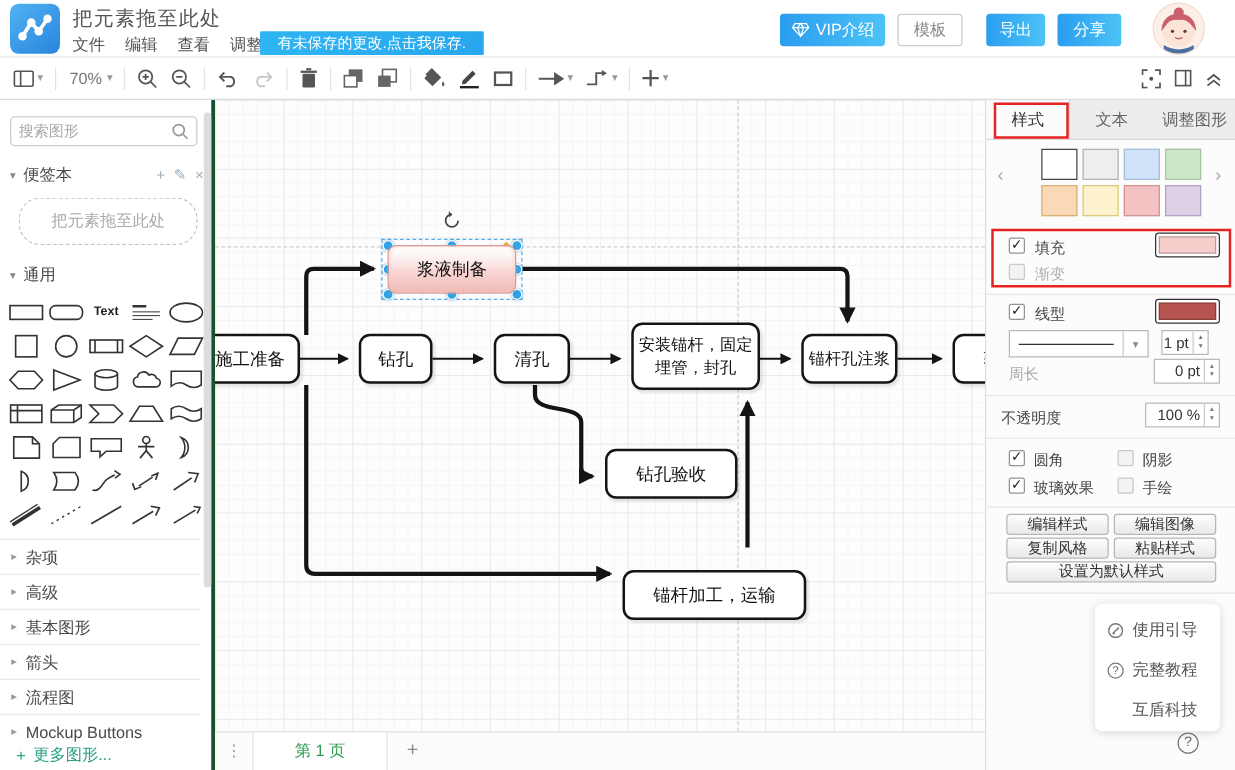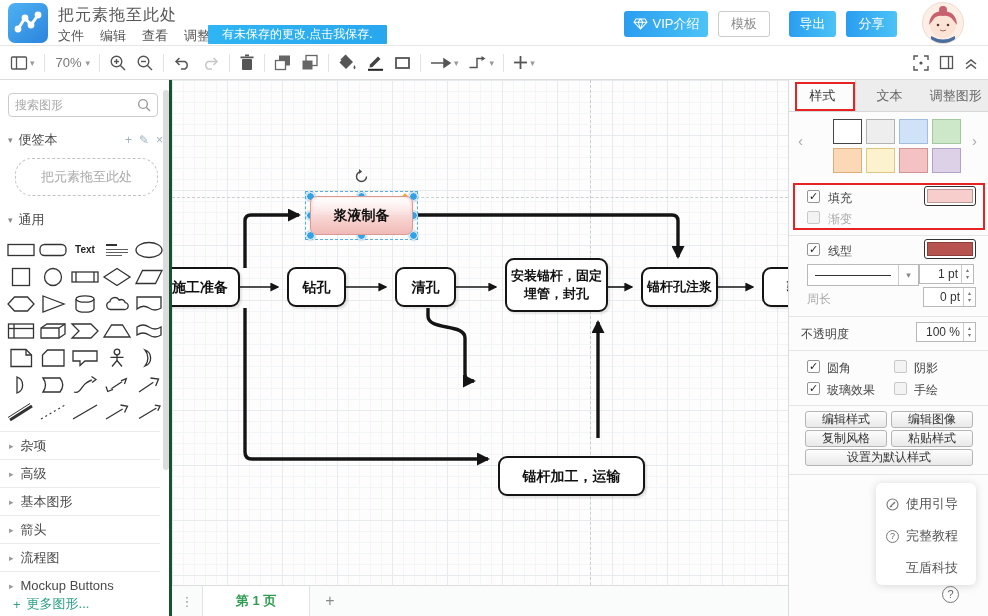--- a/index.html
+++ b/index.html
@@ -44,32 +44,32 @@
   
   .canvas{position:absolute;left:172px;top:80px;width:616px;height:505px;overflow:hidden;z-index:10;
     background-color:#fdfdfd;
     background-image:
       linear-gradient(#e7ebed 1px,transparent 1px),linear-gradient(90deg,#e7ebed 1px,transparent 1px),
       linear-gradient(#f3f5f6 1px,transparent 1px),linear-gradient(90deg,#f3f5f6 1px,transparent 1px);
     background-size:55px 55px,55px 55px,11px 11px,11px 11px}
   .pageline-h{position:absolute;left:0;top:117px;width:616px;border-top:1px dashed #c9ced1}
   .pageline-v{position:absolute;left:418px;top:0;height:505px;border-left:1px dashed #c9ced1}
   .edges{position:absolute;left:0;top:0;width:616px;height:505px}
-  .node{position:absolute;background:#fff;border:2px solid #141414;border-radius:9px;display:flex;align-items:center;justify-content:center;font-weight:bold;font-size:14px;color:#111;text-align:center;line-height:1.35;box-shadow:2px 2px 2px rgba(0,0,0,.10);padding:0 3px}
+  .node{position:absolute;background:#fff;border:2px solid #141414;border-radius:9px;display:flex;align-items:center;justify-content:center;font-weight:normal;font-size:14px;color:#111;text-align:center;line-height:1.35;box-shadow:2px 2px 2px rgba(0,0,0,.10);padding:0 3px}
   .node.sm{font-size:13px}
   .node.sel-node{background:linear-gradient(#fdedec 0%,#f8d8d6 50%,#f1bab6 100%);border:1px solid #d89a95;border-radius:7px;box-shadow:none}
   .node.sel-node::before{content:"";position:absolute;left:2px;right:2px;top:1px;height:45%;border-radius:6px 6px 2px 2px;background:linear-gradient(rgba(255,255,255,.85),rgba(255,255,255,.1))}
   .node.sel-node span{position:relative}
   .selrect{position:absolute;left:133px;top:111px;width:113px;height:49px;border:1px dashed #55aeea}
   .hdl{position:absolute;width:9px;height:9px;border-radius:50%;background:#31a2e6;border:1px solid #fff;box-shadow:0 0 2px rgba(30,120,180,.7)}
   .odia{position:absolute;left:229px;top:115px;width:8px;height:8px;background:#f5a623;transform:rotate(45deg)}
   
   .pbar{position:absolute;left:172px;top:585px;width:616px;height:31px;background:#fafbfb;border-top:1px solid #ddd;z-index:20;display:flex;align-items:center}
   .pdots{width:30px;text-align:center;color:#9a9a9a;font-size:13px;letter-spacing:0}
-  .ptab{width:108px;height:31px;background:#fff;border-left:1px solid #e2e2e2;border-right:1px solid #e2e2e2;display:flex;align-items:center;justify-content:center;color:#2e9c52;font-weight:bold;font-size:13px}
+  .ptab{width:108px;height:31px;background:#fff;border-left:1px solid #e2e2e2;border-right:1px solid #e2e2e2;display:flex;align-items:center;justify-content:center;color:#2e9c52;font-weight:normal;font-size:13px}
   .paddpg{width:40px;text-align:center;color:#8a8a8a;font-size:16px}
   
   .panel{position:absolute;left:788px;top:80px;width:200px;height:536px;background:#fcfcfc;border-left:1px solid #ddd;z-index:25;font-size:12px;color:#444}
   .ptabs{position:absolute;left:0;top:0;width:200px;height:32px;background:#ededed;border-bottom:1px solid #d8d8d8;display:flex}
   .ptab-i{flex:1;display:flex;align-items:center;justify-content:center;font-size:13px;color:#666}
   .ptab-i.active{background:#fcfcfc;color:#333;border-right:1px solid #d8d8d8}
   .red-annot{position:absolute;border:2px solid #e62222;pointer-events:none;z-index:5}
   .chev{position:absolute;color:#a9a9a9;font-size:15px}
   .sw{position:absolute;width:29px;height:25px;border:1px solid #bbb}
   .hr{position:absolute;left:0;width:200px;border-top:1px solid #e5e5e5}
@@ -537,20 +537,23 @@
       </div>
     <div class="node sm" style="left:333px;top:178px;width:103px;height:54px">
         <span>安装锚杆，固定埋管，封孔</span>
       </div>
     <div class="node sm" style="left:469px;top:187px;width:77px;height:40px">
         <span>锚杆孔注浆</span>
       </div>
     <div class="node" style="left:590px;top:187px;width:78px;height:40px">
         <span>验收</span>
       </div>
+    <div class="node" style="left:312px;top:279px;width:106px;height:40px">
+        <span>钻孔验收</span>
+      </div>
     <div class="node" style="left:326px;top:376px;width:147px;height:40px">
         <span>锚杆加工，运输</span>
       </div>
 
     <div class="selrect"></div>
     <div class="node sel-node" style="left:138px;top:116px;width:103px;height:39px;z-index:3">
         <span>浆液制备</span>
       </div>
     <svg style="position:absolute;left:181px;top:88px" width="17" height="17" viewBox="0 0 17 17" fill="none" stroke="#444" stroke-width="1.4">
         <path d="M13.5 8.5 A5 5 0 1 1 8.5 3.5"></path>
@@ -605,21 +608,21 @@
 
     <div class="cb" style="left:18px;top:163px">✓</div>
     <div class="plabel" style="left:39px;top:163px">线型</div>
     <div class="colorbtn" style="left:135px;top:159px">
         <div class="in" style="background-color: rgb(184, 84, 80);"></div>
       </div>
     <div class="lsel" style="left:18px;top:184px;width:112px">
         <div class="ln"></div>
         <div class="dd">▾</div>
       </div>
-    <div class="spin" style="left:130px;top:184px;width:55px">
+    <div class="spin" style="left:140px;top:184px;width:38px">
       <input value="1 pt" style="">
       <div class="ud">
           <span>▴</span>
           <span>▾</span>
         </div>
     </div>
     <div class="plabel dis" style="left:18px;top:211px">周长</div>
     <div class="spin" style="left:134px;top:207px;width:53px">
       <input value="0 pt" style="">
       <div class="ud">

